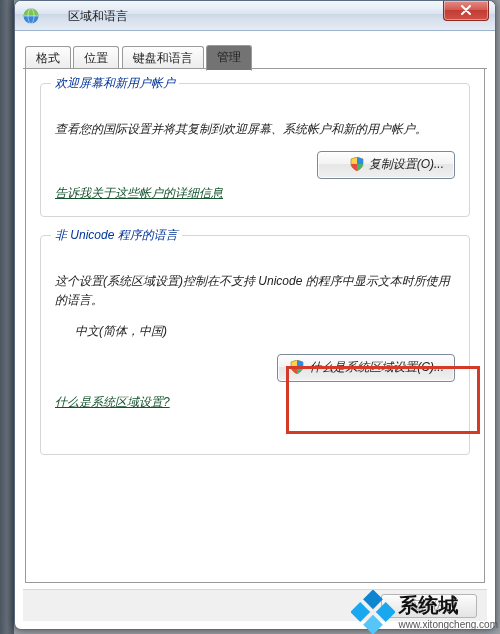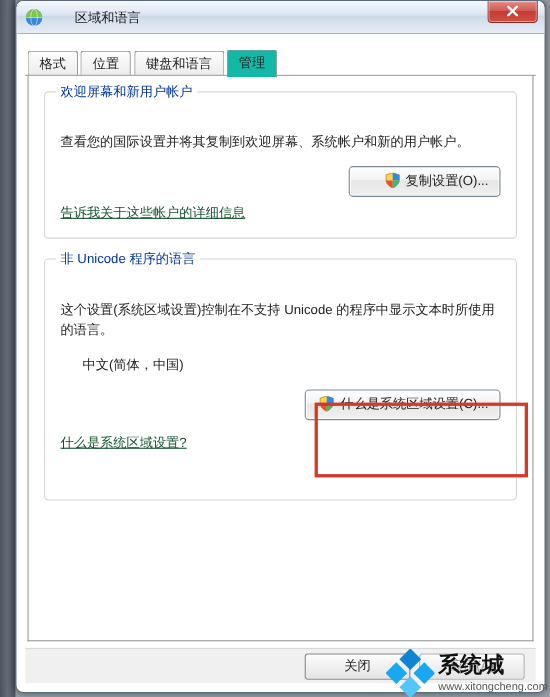--- a/index.html
+++ b/index.html
@@ -107,37 +107,38 @@
     border-top-left-radius: 3px;
     border-top-right-radius: 3px;
     background: linear-gradient(to bottom, #fdfdfd, #ececec);
     font-size: 12px;
     color: #222;
     position: relative;
     top: 1px;
     cursor: default;
   }
   .tab.sel {
-    background: #14b8a6;
+    background: #737373;
     top: 0;
     height: 24px;
     line-height: 23px;
     z-index: 2;
     border-bottom: 1px solid #fff;
   }
 
   .tab-page {
     border: 1px solid #9a9a9a;
     border-top: none;
     position: absolute;
     left: 2px; right: 2px;
     top: 30px; bottom: 2px;
     background: #fff;
     box-sizing: border-box;
     padding: 14px 14px 8px 14px;
+    font-style: italic;
   }
 
   
   .group {
     position: relative;
     border: 1px solid #d6d6d6;
     border-radius: 4px;
     padding: 20px 14px 14px 14px;
     margin-bottom: 18px;
     box-sizing: border-box;
@@ -336,21 +337,20 @@
           </div>
         </div>
         <div class="link" style="margin-top:12px">什么是系统区域设置?</div>
       </div>
 
       <div class="highlight-box"></div>
     </div>
   </div>
 
   <div class="dialog-buttons">
-    <div class="std-btn">关闭</div>
     <div class="std-btn disabled">应用(A)</div>
   </div>
 </div>
 
 <div class="watermark">
   <span class="wm-logo">
     <svg viewBox="0 0 44 44">
       <g transform="translate(22 22) rotate(45)">
         <rect x="-16" y="-16" width="14" height="14" fill="#0f85d1"></rect>
         <rect x="2" y="-16" width="14" height="14" fill="#19a7ef"></rect>

